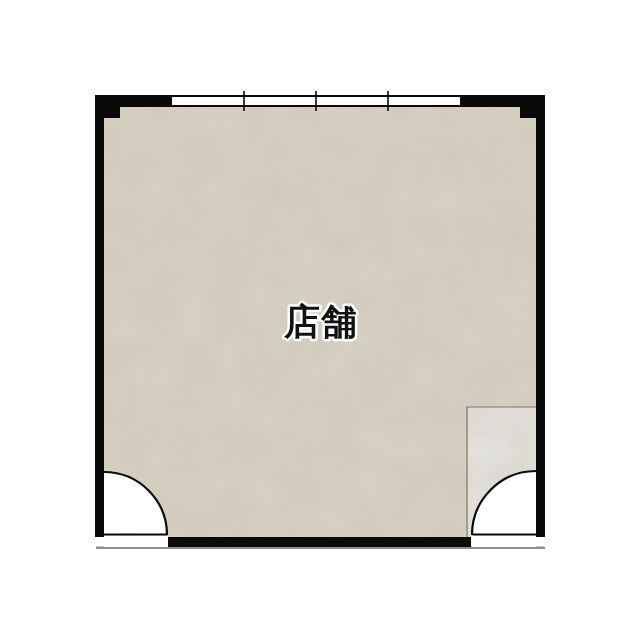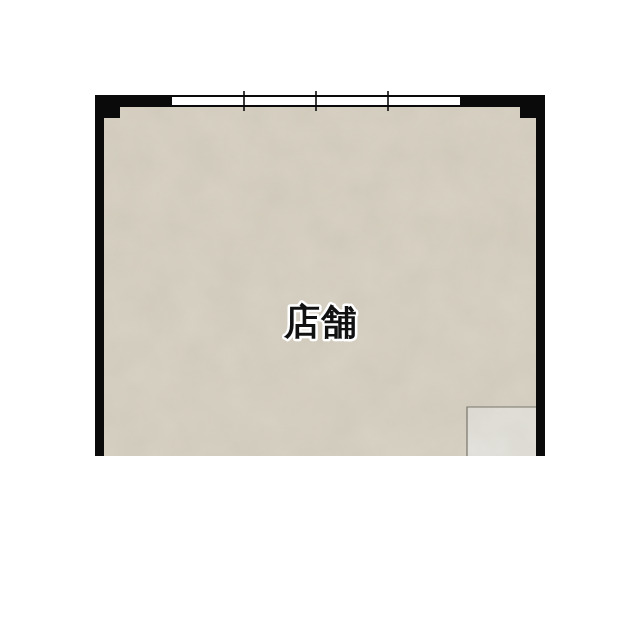--- a/index.html
+++ b/index.html
@@ -1,16 +1,16 @@
 <!DOCTYPE html>
 <html><head>
 <meta charset="utf-8">
 <style>
   html,body{margin:0;padding:0;background:#ffffff;}
-  .stage{position:relative;width:640px;height:456px;background:#c4b5fd;overflow:hidden;
+  .stage{position:relative;width:640px;height:640px;background:#c4b5fd;overflow:hidden;
          font-family:"DejaVu Sans","Liberation Sans",sans-serif;}
   svg{display:block;}
   text.room-label{font-family:"DejaVu Sans","Liberation Sans",sans-serif;
                   font-weight:bold;font-size:36px;letter-spacing:1px;
                   paint-order:stroke;stroke-linejoin:round;}
 </style>
 </head>
 <body>
 
 <div class="stage">

